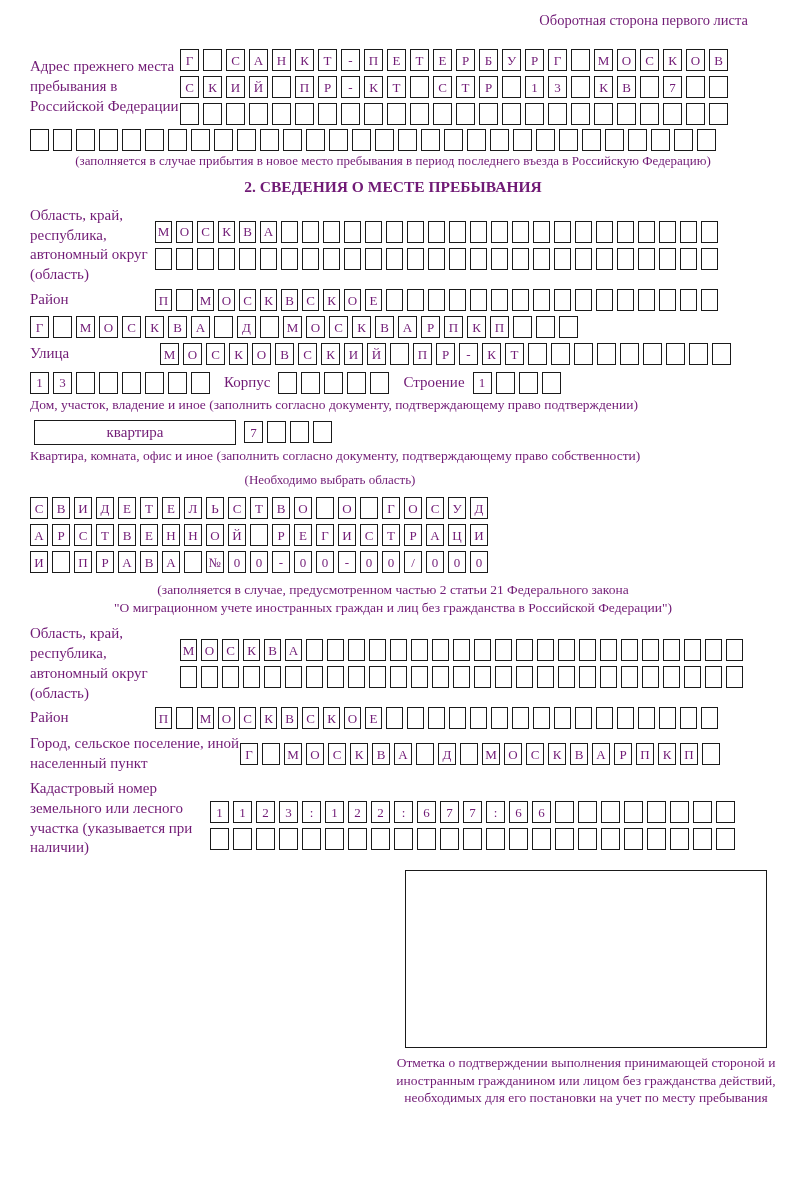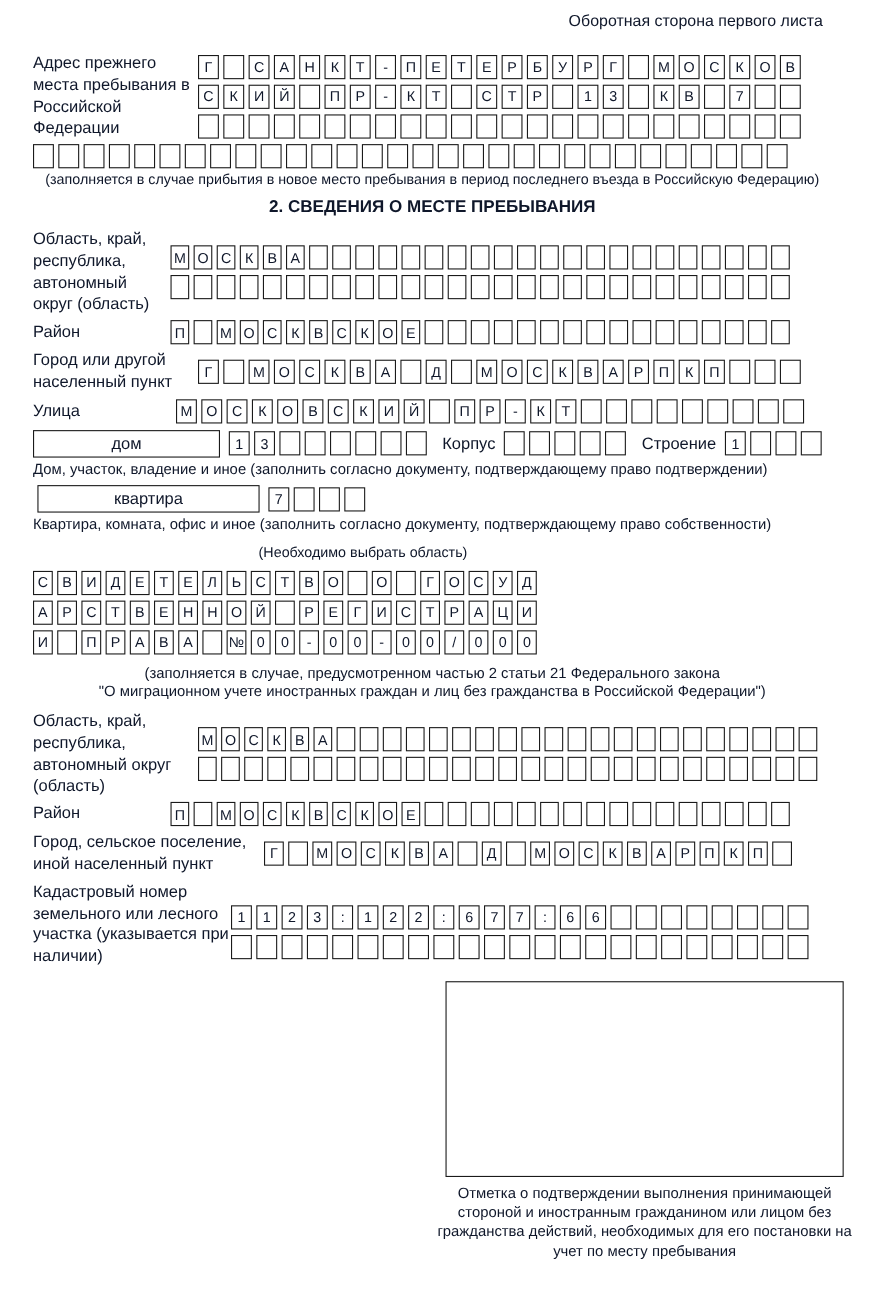--- a/index.html
+++ b/index.html
@@ -1,20 +1,20 @@
 <!DOCTYPE html>
 <html><head>
 <meta charset="utf-8">
 <style>
   html,body{margin:0;padding:0;background:#fff;}
   .page{
     width:800px;height:1180px;box-sizing:border-box;
     padding:12px 44px 0 30px;
-    font-family:Liberation Sans, sans-serif;
-    color:#0f172a;background:#fff;overflow:hidden;
+    font-family:Liberation Serif, serif;
+    color:#701a75;background:#fff;overflow:hidden;
   }
   .hdr-note{text-align:right;font-size:14.5px;padding-right:8px;margin-bottom:20px;}
   .field{display:flex;align-items:center;}
   .flabel{font-size:15px;line-height:1.32;flex-shrink:0;}
   .rows{display:flex;flex-direction:column;gap:5px;}
   .cells{display:flex;gap:4px;}
   .cell{
     display:flex;align-items:center;justify-content:center;
     height:20px;border:1.5px solid #1a1a1a;background:#fff;
     font-size:13px;line-height:1;flex-shrink:0;
@@ -254,21 +254,20 @@
         <span class="cell"></span>
         <span class="cell"></span>
         <span class="cell"></span>
         <span class="cell"></span>
         <span class="cell"></span>
         <span class="cell"></span>
       </div>
   </div>
 
   <div class="field mb5">
-    <div class="flabel" style="width:150px;">Город или другой населенный пункт</div>
     <div class="cells g24">
         <span class="cell">Г</span>
         <span class="cell"></span>
         <span class="cell">М</span>
         <span class="cell">О</span>
         <span class="cell">С</span>
         <span class="cell">К</span>
         <span class="cell">В</span>
         <span class="cell">А</span>
         <span class="cell"></span>
@@ -315,21 +314,20 @@
         <span class="cell"></span>
         <span class="cell"></span>
         <span class="cell"></span>
         <span class="cell"></span>
         <span class="cell"></span>
         <span class="cell"></span>
       </div>
   </div>
 
   <div class="field mb2" style="align-items:center;gap:8px;">
-    <div class="widebox" style="width:168px;">дом</div>
     <div class="cells g24">
         <span class="cell">1</span>
         <span class="cell">3</span>
         <span class="cell"></span>
         <span class="cell"></span>
         <span class="cell"></span>
         <span class="cell"></span>
         <span class="cell"></span>
         <span class="cell"></span>
       </div>

